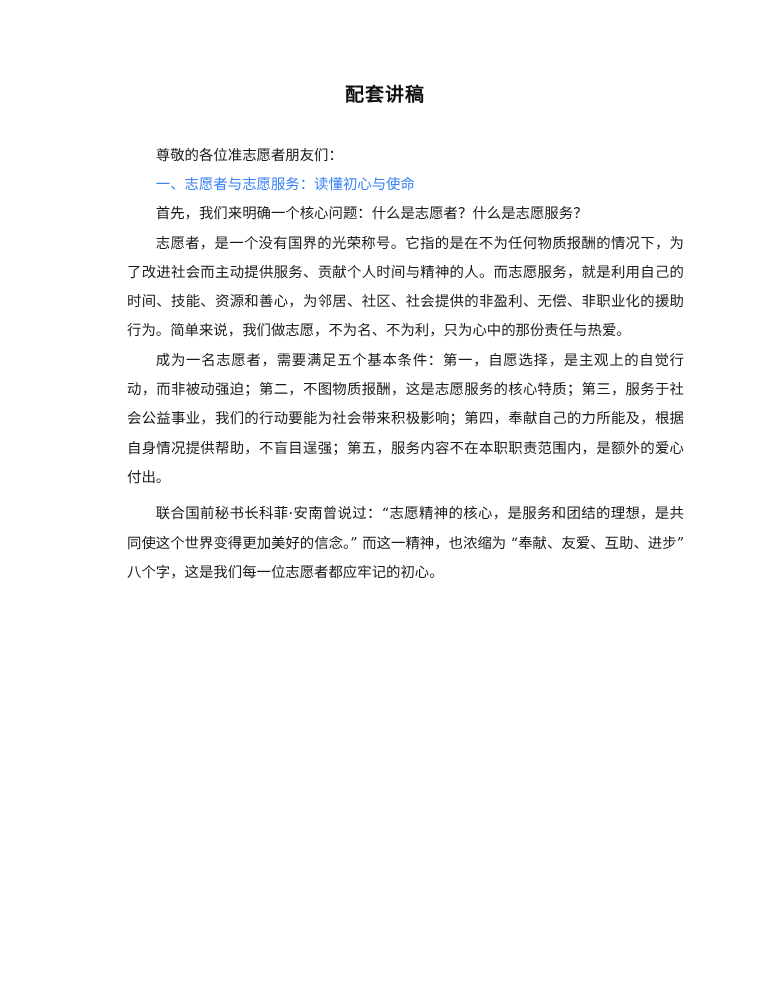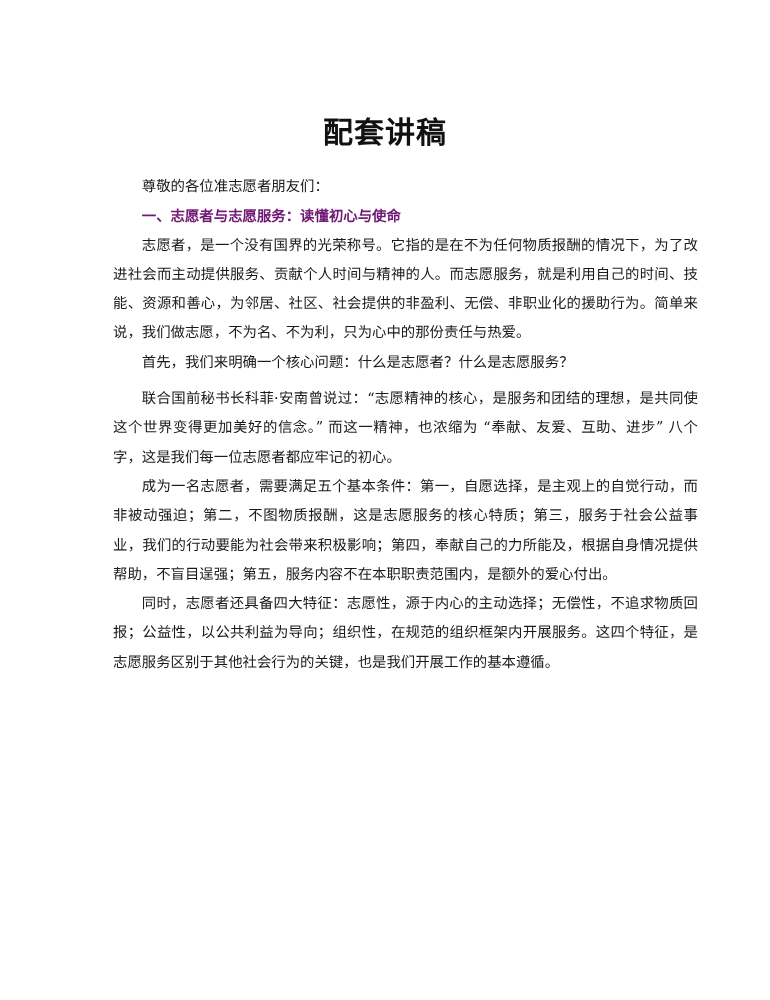--- a/index.html
+++ b/index.html
@@ -21,33 +21,33 @@
     position: relative;
     width: 770px;
     height: 1000px;
     box-sizing: border-box;
     padding: 0;
     background: #ffffff;
   }
 
   .doc-title {
     text-align: center;
-    font-size: 30px;
+    font-size: 19px;
     font-weight: bold;
     line-height: 1.3;
     letter-spacing: 1px;
     margin: 0;
-    padding-top: 113px;
+    padding-top: 82px;
     padding-bottom: 0;
     color: #111111;
     font-family: "DejaVu Serif", "Liberation Serif", serif;
   }
 
   .body-area {
-    margin: 0;
+    margin: 14px;
     padding-top: 20px;
     padding-left: 113px;
     padding-right: 72px;
   }
 
   p.para {
     margin: 0;
     padding: 0;
     font-size: 14.4px;
     line-height: 29.3px;
@@ -57,42 +57,41 @@
     color: #1a1a1a;
     word-break: break-all;
     font-family: "DejaVu Serif", "Liberation Serif", serif;
   }
 
   p.heading {
     margin: 0;
     padding: 0;
     font-size: 14.4px;
     line-height: 29.3px;
-    font-weight: bold;
+    font-weight: normal;
     text-indent: 2em;
     text-align: left;
-    color: #701a75;
+    color: #3b82f6;
     font-family: "DejaVu Serif", "Liberation Serif", serif;
   }
 
   p.gap-before {
     margin-top: 7px;
   }
 </style>
 </head>
 <body>
 
 <div class="page">
 
   <h1 class="doc-title">配套讲稿</h1>
 
   <div class="body-area">
 
   <p class="para">尊敬的各位准志愿者朋友们：</p>
       <p class="heading">一、志愿者与志愿服务：读懂初心与使命</p>
+      <p class="para">首先，我们来明确一个核心问题：什么是志愿者？什么是志愿服务？</p>
       <p class="para">志愿者，是一个没有国界的光荣称号。它指的是在不为任何物质报酬的情况下，为了改进社会而主动提供服务、贡献个人时间与精神的人。而志愿服务，就是利用自己的时间、技能、资源和善心，为邻居、社区、社会提供的非盈利、无偿、非职业化的援助行为。简单来说，我们做志愿，不为名、不为利，只为心中的那份责任与热爱。</p>
-      <p class="para">首先，我们来明确一个核心问题：什么是志愿者？什么是志愿服务？</p>
+      <p class="para">成为一名志愿者，需要满足五个基本条件：第一，自愿选择，是主观上的自觉行动，而非被动强迫；第二，不图物质报酬，这是志愿服务的核心特质；第三，服务于社会公益事业，我们的行动要能为社会带来积极影响；第四，奉献自己的力所能及，根据自身情况提供帮助，不盲目逞强；第五，服务内容不在本职职责范围内，是额外的爱心付出。</p>
       <p class="para gap-before">联合国前秘书长科菲·安南曾说过：“志愿精神的核心，是服务和团结的理想，是共同使这个世界变得更加美好的信念。” 而这一精神，也浓缩为 “奉献、友爱、互助、进步” 八个字，这是我们每一位志愿者都应牢记的初心。</p>
-      <p class="para">成为一名志愿者，需要满足五个基本条件：第一，自愿选择，是主观上的自觉行动，而非被动强迫；第二，不图物质报酬，这是志愿服务的核心特质；第三，服务于社会公益事业，我们的行动要能为社会带来积极影响；第四，奉献自己的力所能及，根据自身情况提供帮助，不盲目逞强；第五，服务内容不在本职职责范围内，是额外的爱心付出。</p>
-      <p class="para">同时，志愿者还具备四大特征：志愿性，源于内心的主动选择；无偿性，不追求物质回报；公益性，以公共利益为导向；组织性，在规范的组织框架内开展服务。这四个特征，是志愿服务区别于其他社会行为的关键，也是我们开展工作的基本遵循。</p>
     </div>
 
 </div>
 
 </body></html>

